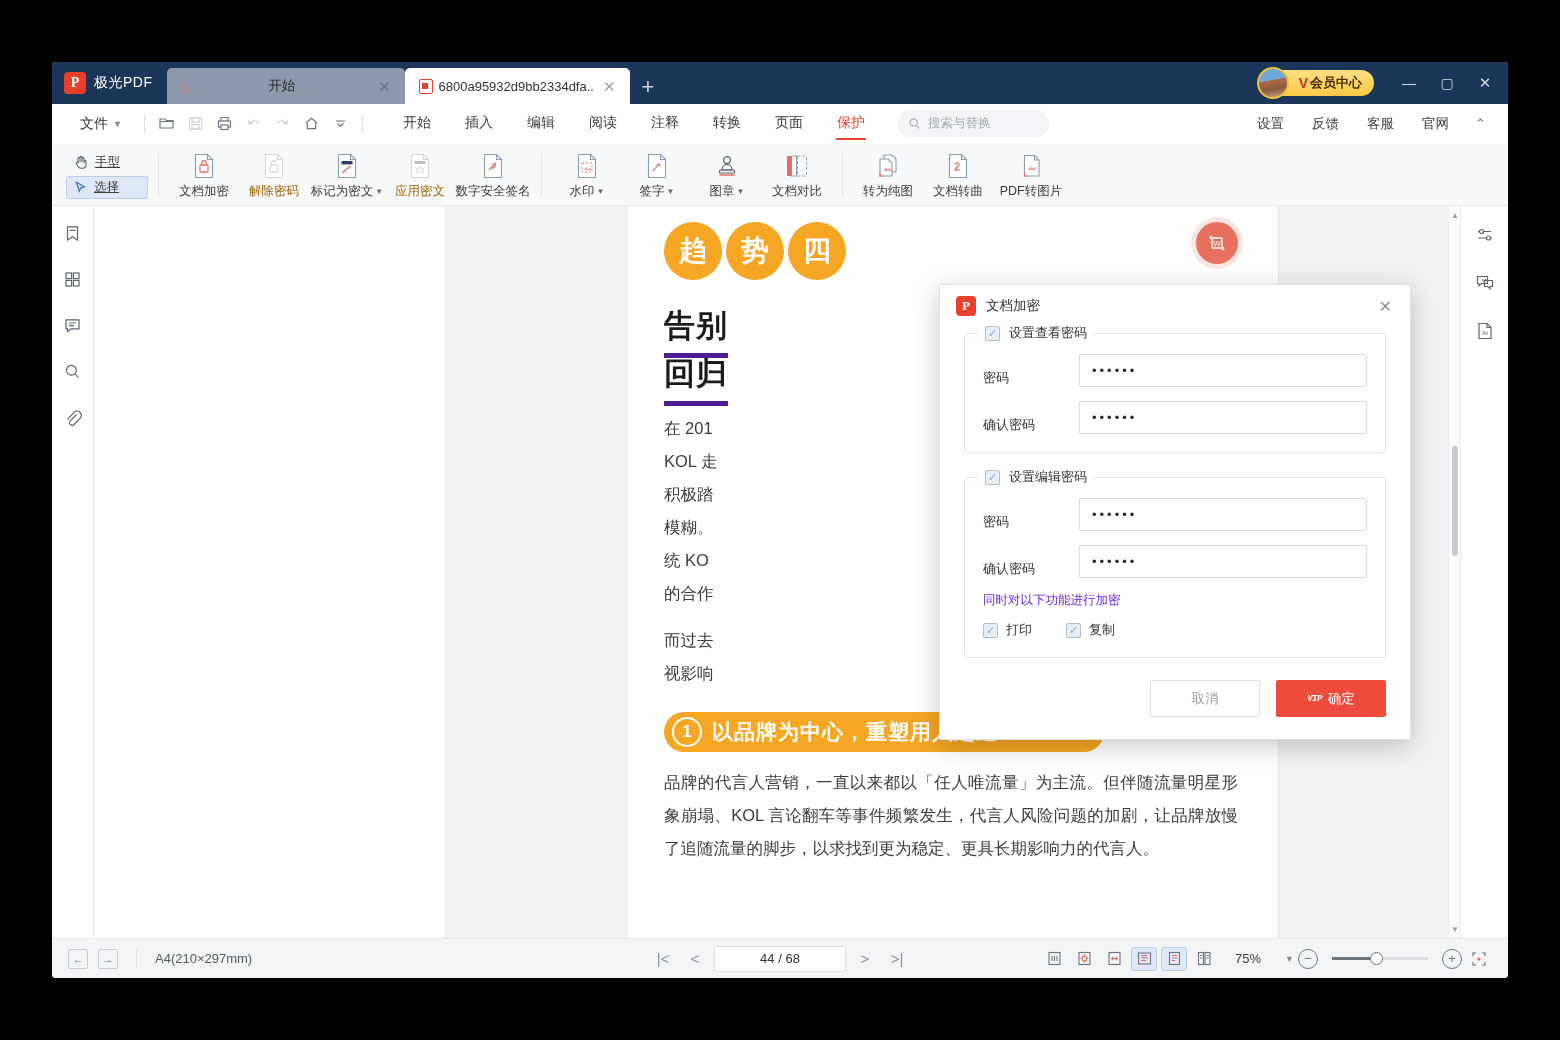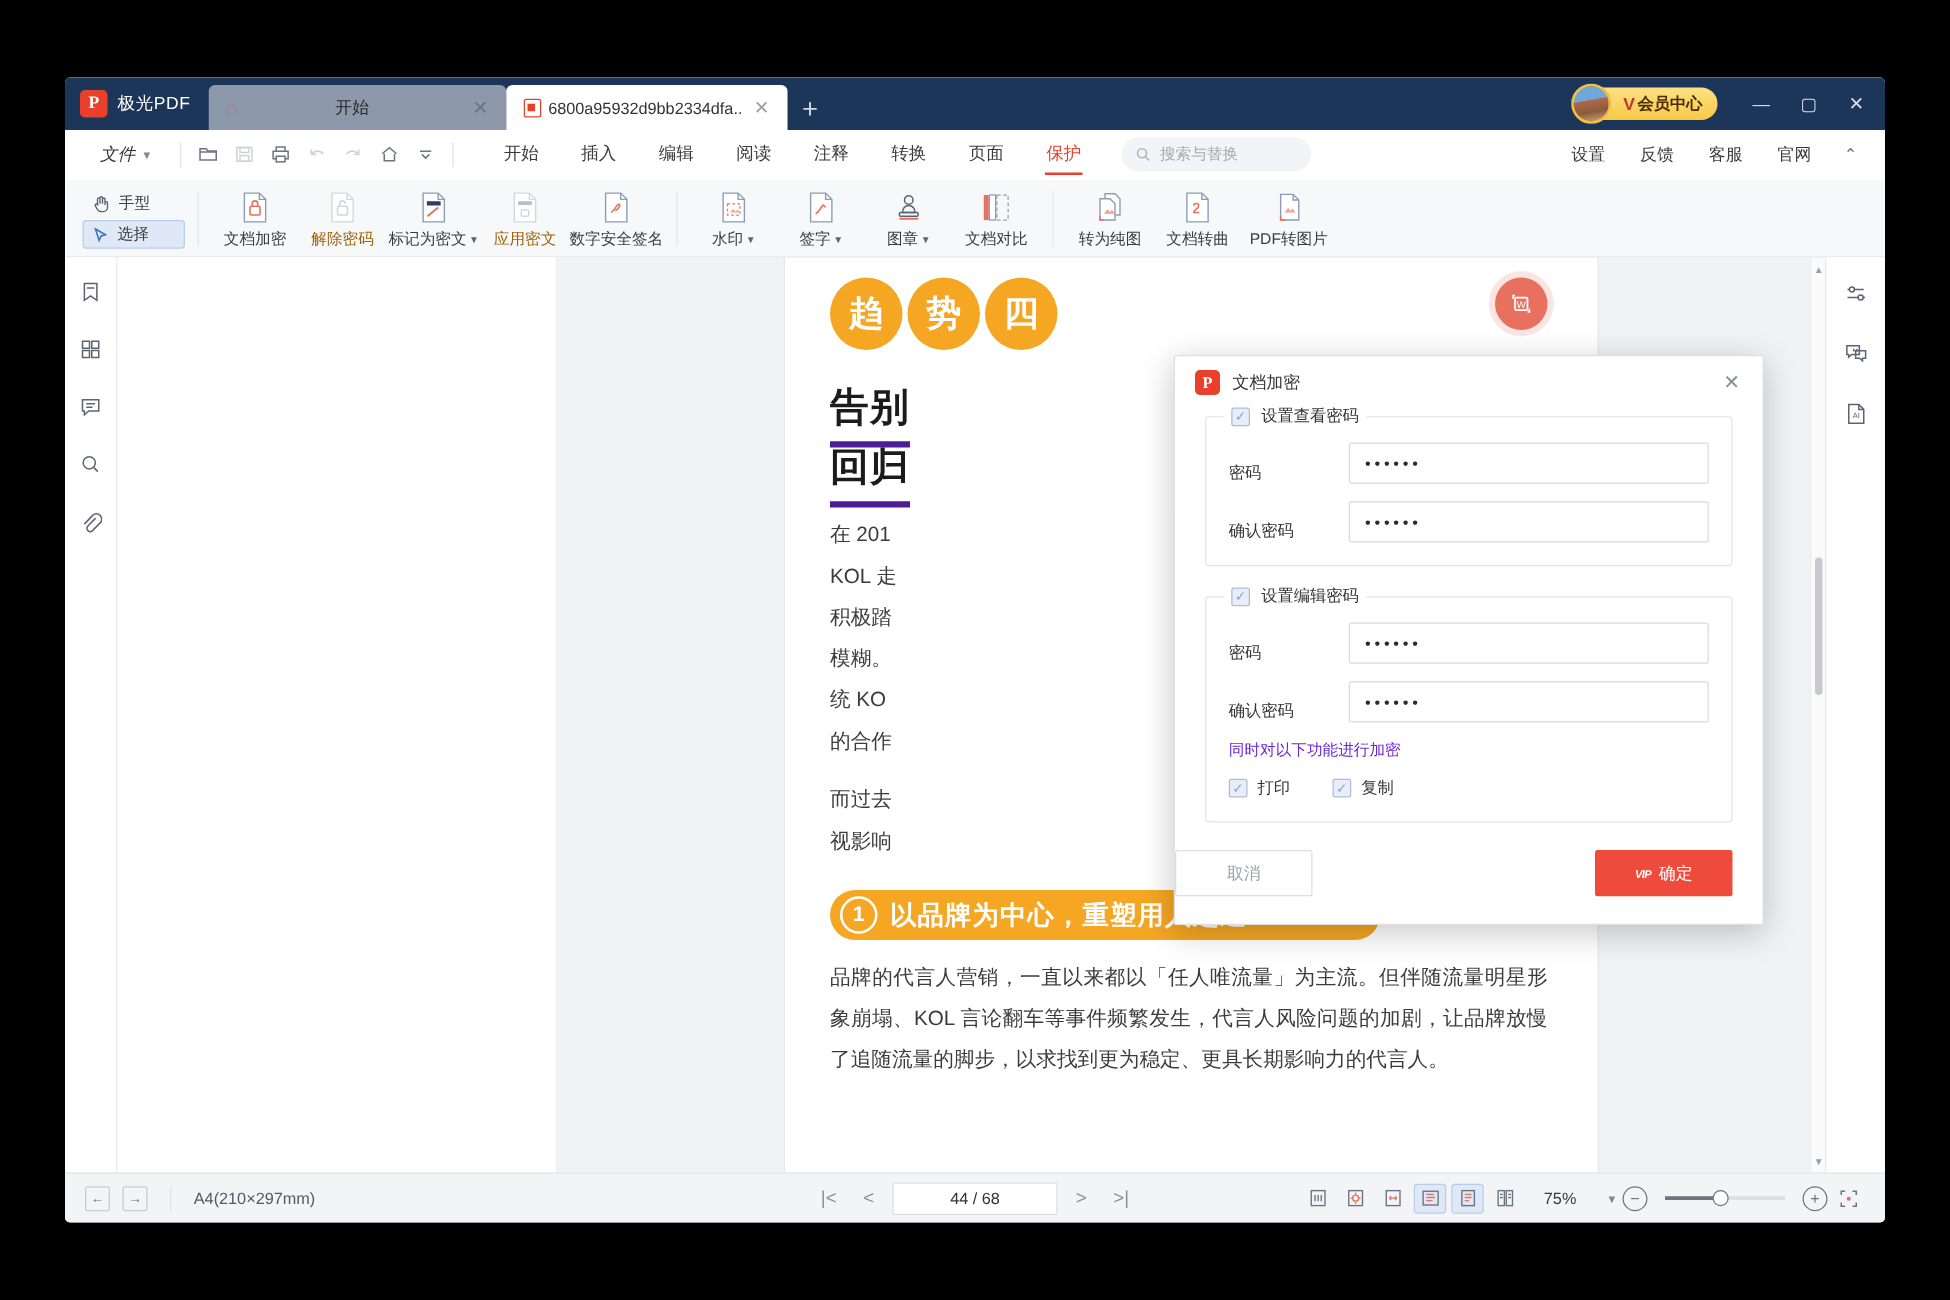--- a/index.html
+++ b/index.html
@@ -141,21 +141,20 @@
     background: #fff;
     display: flex; align-items: center;
     padding: 0 10px;
     flex: none;
     border-bottom: 1px solid #fff;
   }
   .file-menu {
     display: flex; align-items: center; gap: 5px;
     font-size: 14px; color: #333;
     padding: 0 14px 0 18px;
-    font-style: italic;
   }
   .caret-dn { font-size: 9px; color: #888; }
   .sep { width: 1px; height: 20px; background: #e2e2e2; margin: 0 8px; }
   .qicons { display: flex; align-items: center; gap: 2px; }
   .qi {
     width: 27px; height: 27px;
     display: flex; align-items: center; justify-content: center;
     color: #6d7480;
   }
   .qi.dim { color: #cfd3d8; }
@@ -193,24 +192,25 @@
   .toolbar {
     height: 62px;
     background: #f7f8fa;
     border-bottom: 1px solid #e6e8ec;
     display: flex; align-items: center;
     padding: 0 8px 0 14px;
     flex: none;
   }
   .mode-col { display: flex; flex-direction: column; gap: 2px; width: 82px; }
   .mode-btn {
-    display: flex; align-items: flex-end; gap: 6px;
+    display: flex; align-items: center; gap: 6px;
     font-size: 12.5px; color: #3b3b3b;
     padding: 3px 7px;
     border-radius: 3px;
+    text-decoration: underline;
   }
   .mode-btn.sel {
     background: #dfe8f7;
     border: 1px solid #b9cdea;
     padding: 2px 6px;
   }
   .tb-sep { width: 1px; height: 44px; background: #e3e5e9; margin: 0 10px; }
   .tb-item {
     width: 70px;
     display: flex; flex-direction: column; align-items: center;
@@ -376,23 +376,24 @@
     border-radius: 2px;
     display: flex; align-items: center;
     padding: 0 12px;
     font-size: 13px; color: #2b2b2b;
     letter-spacing: 3px;
   }
   .sub-note { font-size: 12.5px; color: #6d28d9; margin: 2px 0 12px 0; }
   .cb-row { display: flex; align-items: center; gap: 34px; }
   .cb-item { display: flex; align-items: center; gap: 8px; font-size: 13px; color: #333; }
   .dlg-foot {
-    display: flex; justify-content: space-between;
+    display: flex; justify-content: flex-end;
     gap: 16px;
     padding: 22px 24px 22px 0;
+    font-family: Liberation Mono, monospace;
   }
   .btn-cancel {
     width: 110px; height: 37px;
     border: 1px solid #dcdee2;
     background: #fff; border-radius: 2px;
     color: #9ba0a7; font-size: 13.5px;
     display: flex; align-items: center; justify-content: center;
   }
   .btn-ok {
     width: 110px; height: 37px;

